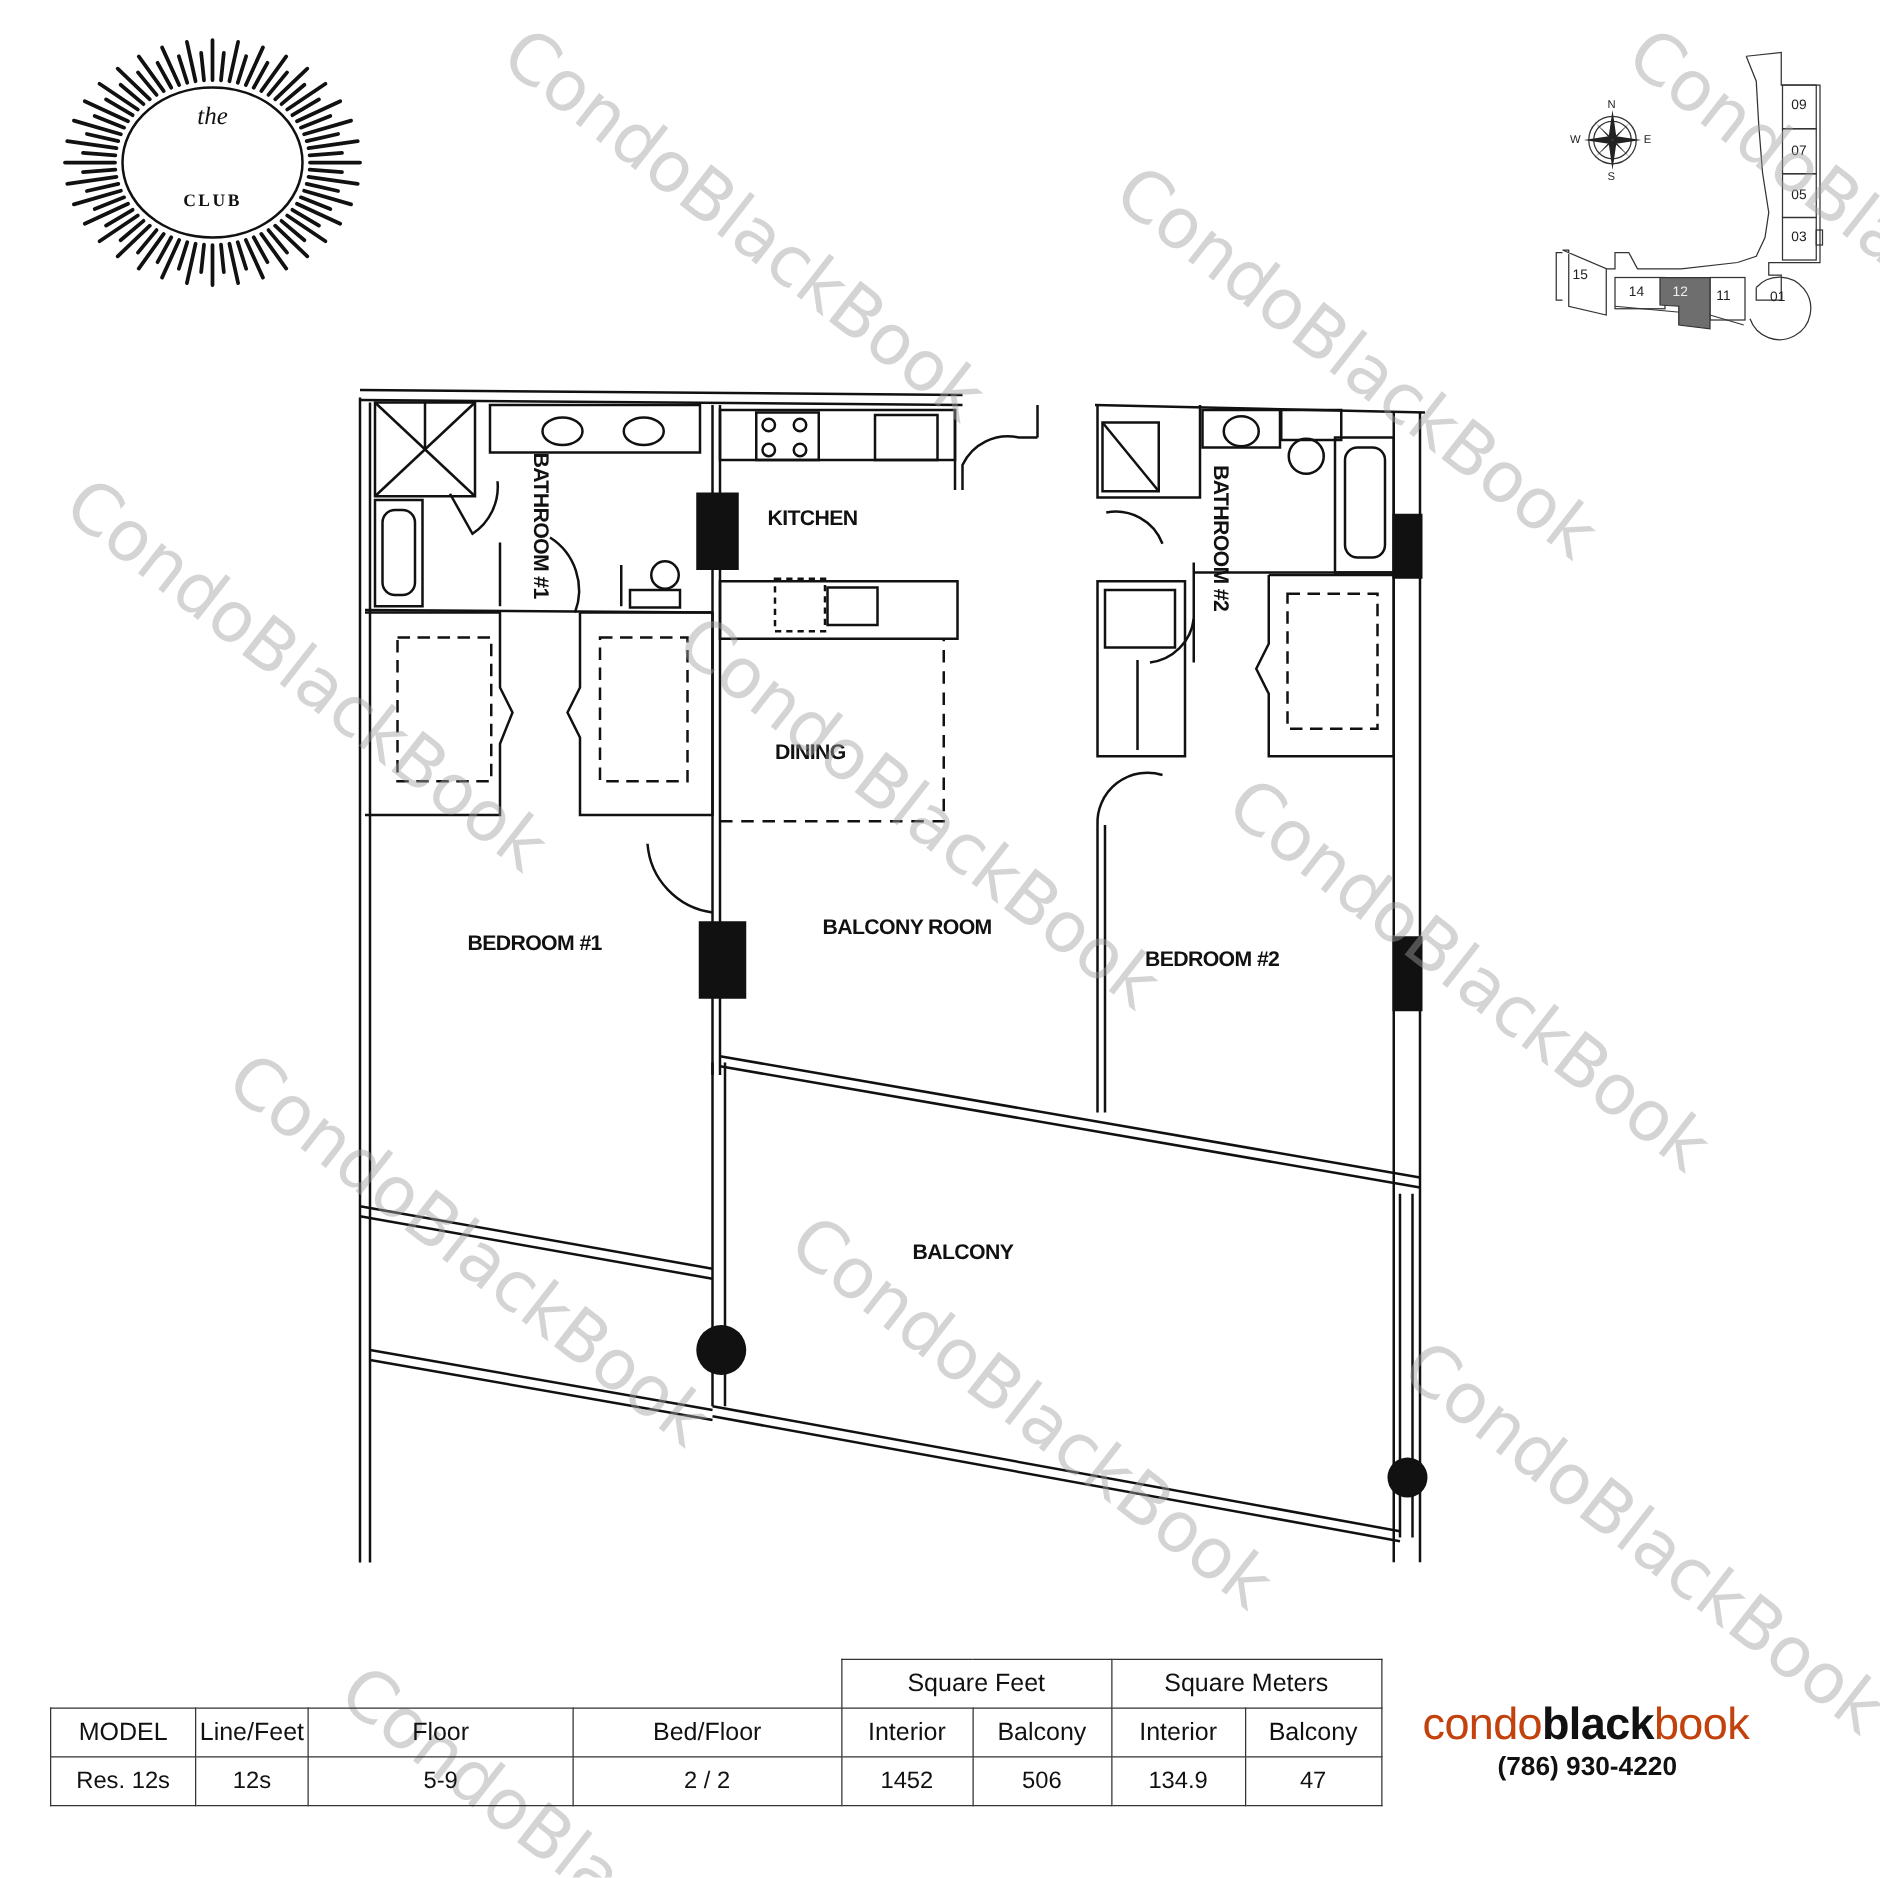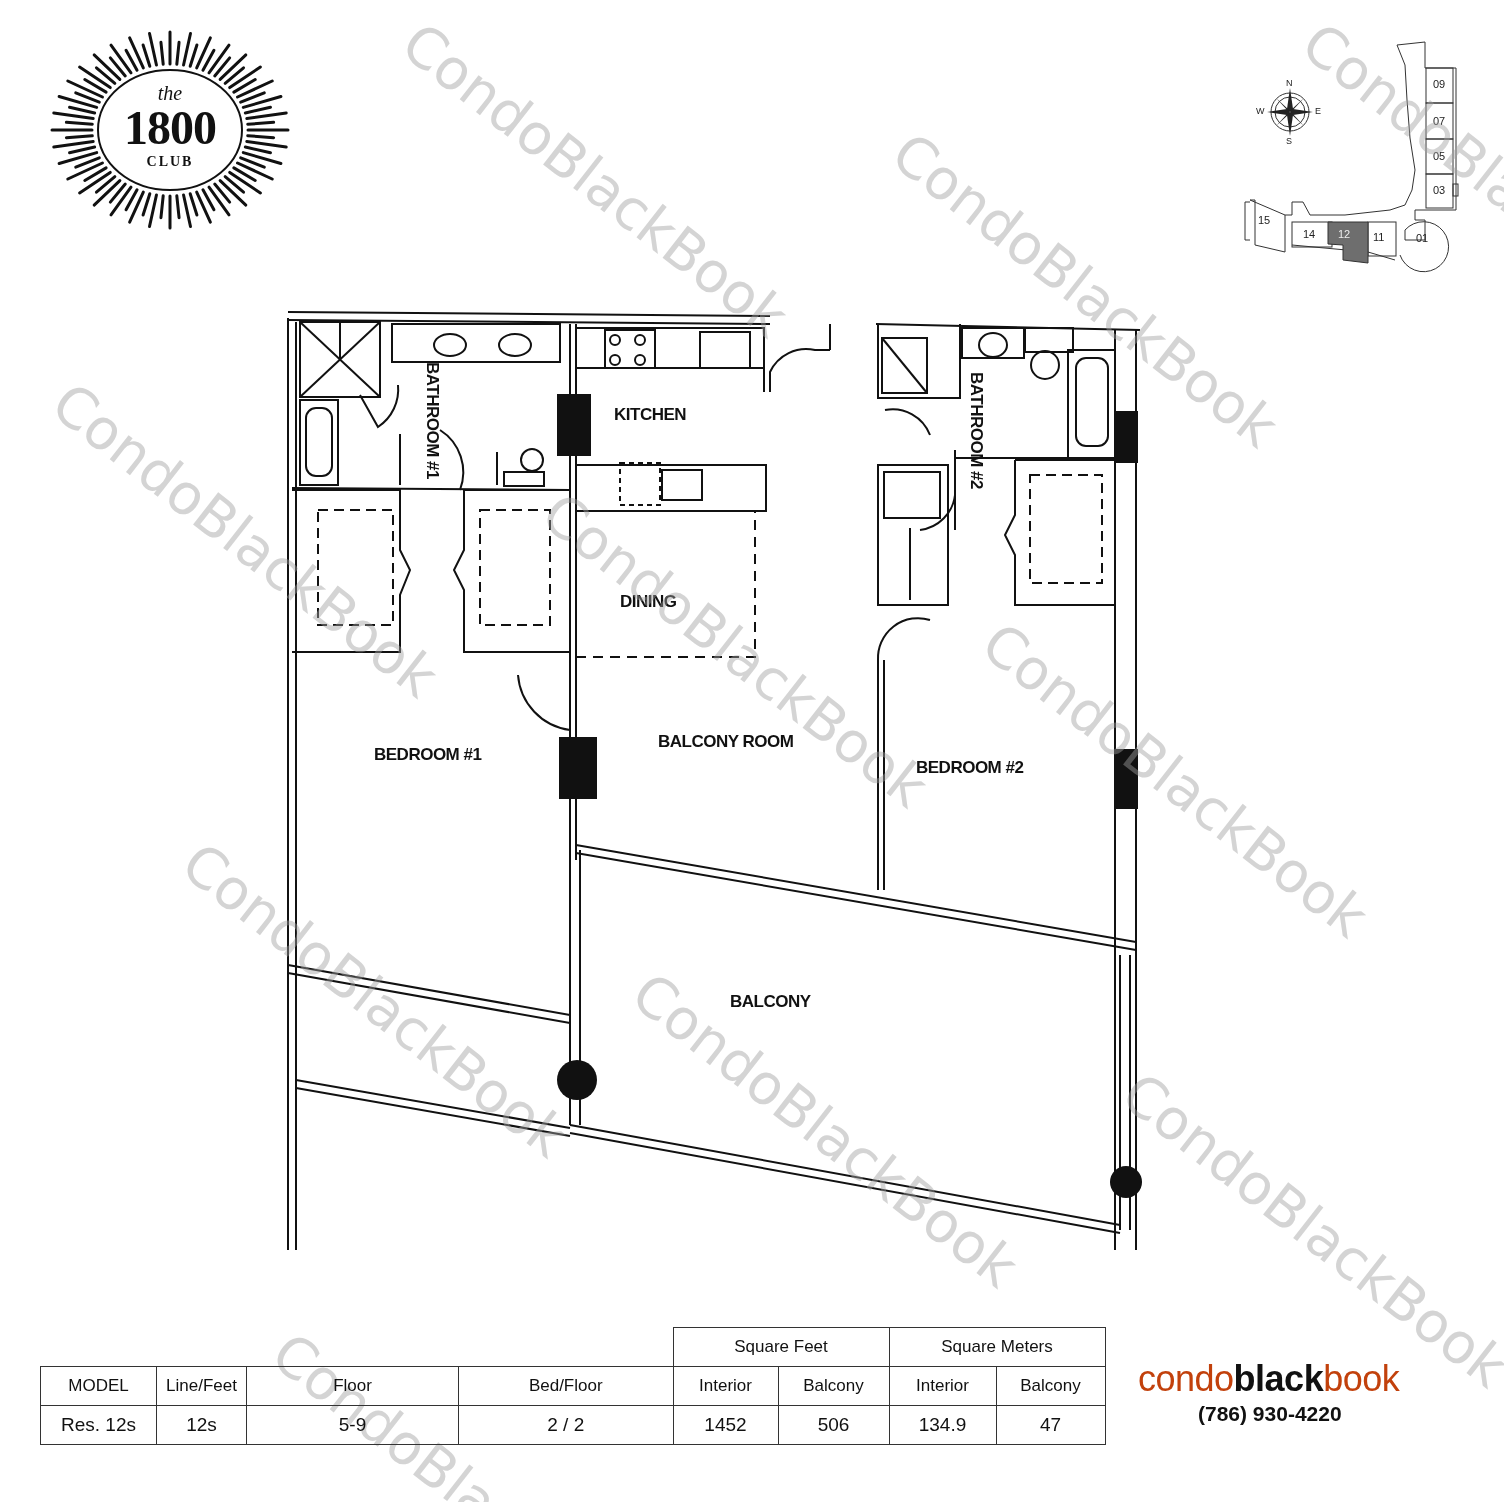--- a/index.html
+++ b/index.html
@@ -15,21 +15,21 @@
   .kp-label { position:absolute; font-size:11px; color:#222; }
   .kp-compass { position:absolute; font-size:9px; color:#222; }
   
   .plan { left:270px; top:300px; width:900px; height:950px; }
   .room-label { position:absolute; font-family:"Liberation Sans", sans-serif; font-weight:bold; font-size:17px; letter-spacing:-0.5px; color:#111; white-space:nowrap; }
   .room-label.vert { writing-mode:vertical-rl; }
   
   .wm { position:absolute; font-family:"DejaVu Sans", sans-serif; font-size:56px; color:rgba(160,160,160,0.45); transform:rotate(38deg); transform-origin:left top; white-space:nowrap; pointer-events:none; }
   
   table.specs { position:absolute; border-collapse:collapse; font-family:"Liberation Sans", sans-serif; }
-  table.specs td { border:1.5px solid #333; text-align:center; font-size:17px; padding:0; height:38px; }
+  table.specs td { border:1.5px solid #333; text-align:center; font-size:20px; padding:0; height:38px; }
   table.specs td.val { font-size:19px;margin-left:39px; }
   table.specs td.empty { border:none; }
   
   .brand { left:1138px; top:1358px; font-size:36px; letter-spacing:-0.5px; }
   .brand .light { color:#c2410c; font-weight:normal; }
   .brand .bold { color:#111; font-weight:bold; }
   .phone { left:1198px; top:1402px; font-size:21px; font-weight:bold; color:#111; font-family:"Liberation Sans", sans-serif; }
 </style>
 </head>
 <body>
@@ -106,21 +106,20 @@
         <line x1="187.5499814951862" y1="66.99999999999997" x2="222.19099764656374" y2="50.99999999999996"></line>
         <line x1="190.6920073888587" y1="72.10719472511386" x2="214.2560098518116" y2="62.80959296681847"></line>
         <line x1="193.29602442130084" y1="77.42667054050582" x2="230.88372925273717" y2="66.48202595408439"></line>
         <line x1="195.34221445054732" y1="82.91794302323363" x2="220.4562859340631" y2="77.22392403097818"></line>
         <line x1="196.81500473495223" y1="88.5392202739826" x2="236.20731485544053" y2="82.98247858864082"></line>
         <line x1="197.70318645115617" y1="94.24772097865456" x2="223.60424860154154" y2="92.33029463820607"></line>
       </g>
     <ellipse cx="120" cy="100" rx="72" ry="60" fill="#fff" stroke="#111" stroke-width="2"></ellipse>
   </svg>
   <div class="the">the</div>
-  <div class="num">1800</div>
   <div class="club">CLUB</div>
 </div>
 
 <div class="abs keyplan">
   <svg width="240" height="240" viewBox="0 0 240 240" style="position:absolute;left:0;top:0;">
     <g fill="none" stroke="#333" stroke-width="1">
 
       <circle cx="50" cy="72" r="19"></circle>
       <circle cx="50" cy="72" r="15"></circle>
     </g>

